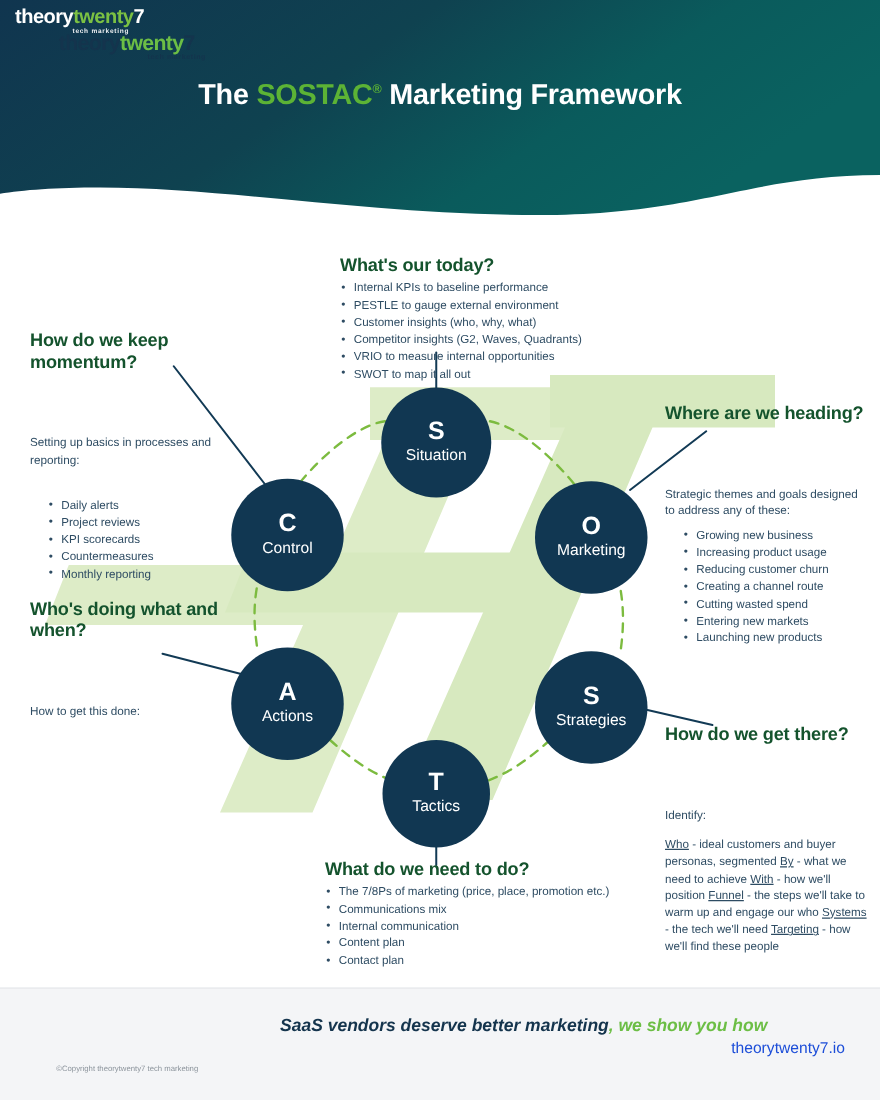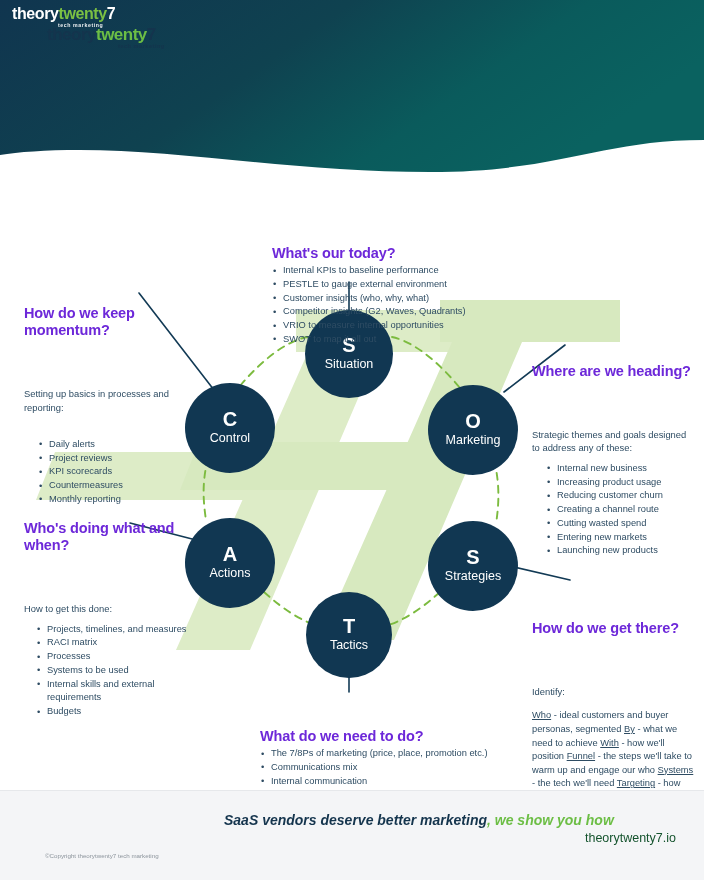--- a/index.html
+++ b/index.html
@@ -62,24 +62,23 @@
     display: flex; flex-direction: column;
     align-items: center; justify-content: center;
     text-align: center;
   }
   .node .letter { font-size: 20px; font-weight: bold; line-height: 1.05; }
   .node .name { font-size: 12.5px; font-weight: normal; line-height: 1.25; margin-top: 1px; }
 
   
   .tb { position: absolute; color: #1c3b52; }
   .tb h3 {
-    font-size: 14.5px; font-weight: bold; color: #6d28d9;
+    font-size: 14.5px; font-weight: bold; color: #14532d;
     line-height: 1.18; margin-bottom: 5px;
     letter-spacing: -0.15px;
-    margin-top: 40px;
   }
   .tb .lead { font-size: 9.4px; line-height: 1.42; color: #2e4c63; margin-bottom: 7px; margin-top: 48px; }
   .tb ul { list-style: none; }
   .tb li {
     font-size: 9.3px; line-height: 1.48; color: #2e4c63;
     position: relative; padding-left: 11px;
   }
   .tb li::before {
     content: "•"; position: absolute; left: 1px; top: -0.5px;
     font-size: 9.5px; color: #2e4c63;
@@ -114,21 +113,21 @@
   .footer-tag {
     position: absolute; left: 224px; top: 812px;
     font-size: 14px; font-weight: bold; color: #14344d;
     white-space: nowrap;
     font-style: italic;
   }
   .footer-tag .green { color: #6cbe45; }
   .footer-url {
     position: absolute; left: 0; top: 831px; width: 676px;
     text-align: right;
-    font-size: 12.5px; color: #14532d;
+    font-size: 12.5px; color: #1d4ed8;
   }
 </style>
 </head>
 <body>
 
 <div id="page">
 
   <div class="header">
     <svg class="header-svg" width="704" height="172" viewBox="0 0 704 172">
       <defs>
@@ -138,20 +137,23 @@
           <stop offset="75%" stop-color="#0a5b5c"></stop>
           <stop offset="100%" stop-color="#0a6260"></stop>
         </linearGradient>
       </defs>
       <path d="M0,0 H704 V140 C600,140 560,172 430,172 C300,172 180,150 80,150 C45,150 18,152 0,155 Z" fill="url(#hg)"></path>
     </svg>
     <div class="logo">
       <span class="l1">theory</span><span class="l2">twenty</span><span class="l3">7</span>
     </div>
     <div class="logo-sub">tech marketing</div>
+    <div class="header-title">
+      <span>The </span><span class="acr">SOSTAC</span><span class="reg">®</span><span> Marketing Framework</span>
+    </div>
   </div>
 
   <svg class="watermark" width="704" height="620" viewBox="0 0 704 620">
 
     <g fill="#ddecc7">
       <path d="M296,140 L476,140 L476,182 L378,182 L250,480 L176,480 L308,182 L296,182 Z"></path>
       <path d="M296,140 L476,140 L476,182 L296,182 Z"></path>
       <path d="M55,282 L320,282 L300,330 L36,330 Z"></path>
     </g>
 
@@ -228,41 +230,33 @@
       <li>KPI scorecards</li>
       <li>Countermeasures</li>
       <li>Monthly reporting</li>
     </ul>
   </div>
 
   <div class="tb" style="left:532px; top:323px; width:160px;">
     <h3>Where are we heading?</h3>
     <div class="lead">Strategic themes and goals designed to address any of these:</div>
     <ul style="margin-left:14px;">
-      <li>Internal new business</li>
+      <li>Growing new business</li>
       <li>Increasing product usage</li>
       <li>Reducing customer churn</li>
       <li>Creating a channel route</li>
       <li>Cutting wasted spend</li>
       <li>Entering new markets</li>
       <li>Launching new products</li>
     </ul>
   </div>
 
   <div class="tb" style="left:24px; top:480px; width:166px;">
     <h3>Who's doing what and when?</h3>
     <div class="lead">How to get this done:</div>
-    <ul style="margin-left:12px;">
-      <li>Projects, timelines, and measures</li>
-      <li>RACI matrix</li>
-      <li>Processes</li>
-      <li>Systems to be used</li>
-      <li>Internal skills and external requirements</li>
-      <li>Budgets</li>
-    </ul>
   </div>
 
   <div class="tb tight" style="left:532px; top:580px; width:165px;">
     <h3>How do we get there?</h3>
     <div class="lead" style="margin-bottom:11px;">Identify:</div>
     <div class="plist">
       <span><u>Who</u><span> - ideal customers and buyer personas, segmented</span></span>
       <span><u>By</u><span> - what we need to achieve</span></span>
       <span><u>With</u><span> - how we'll position</span></span>
       <span><u>Funnel</u><span> - the steps we'll take to warm up and engage our who</span></span>

